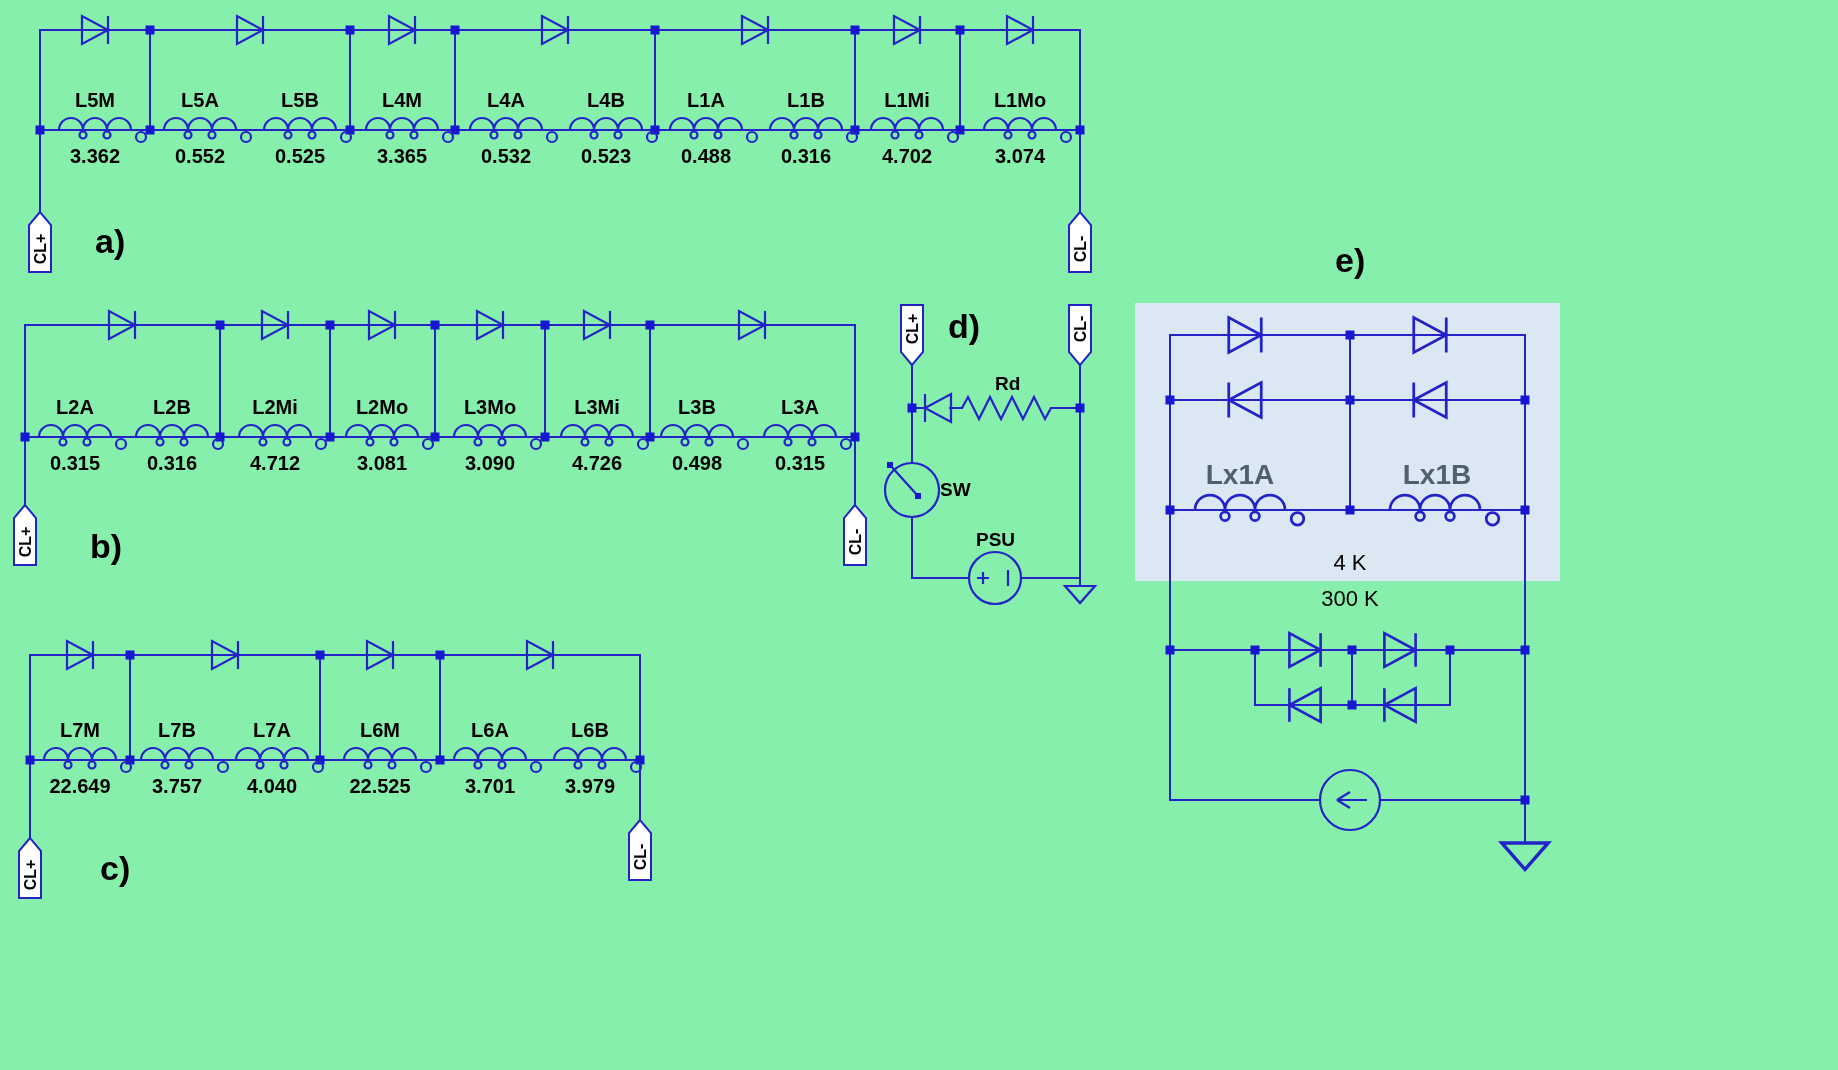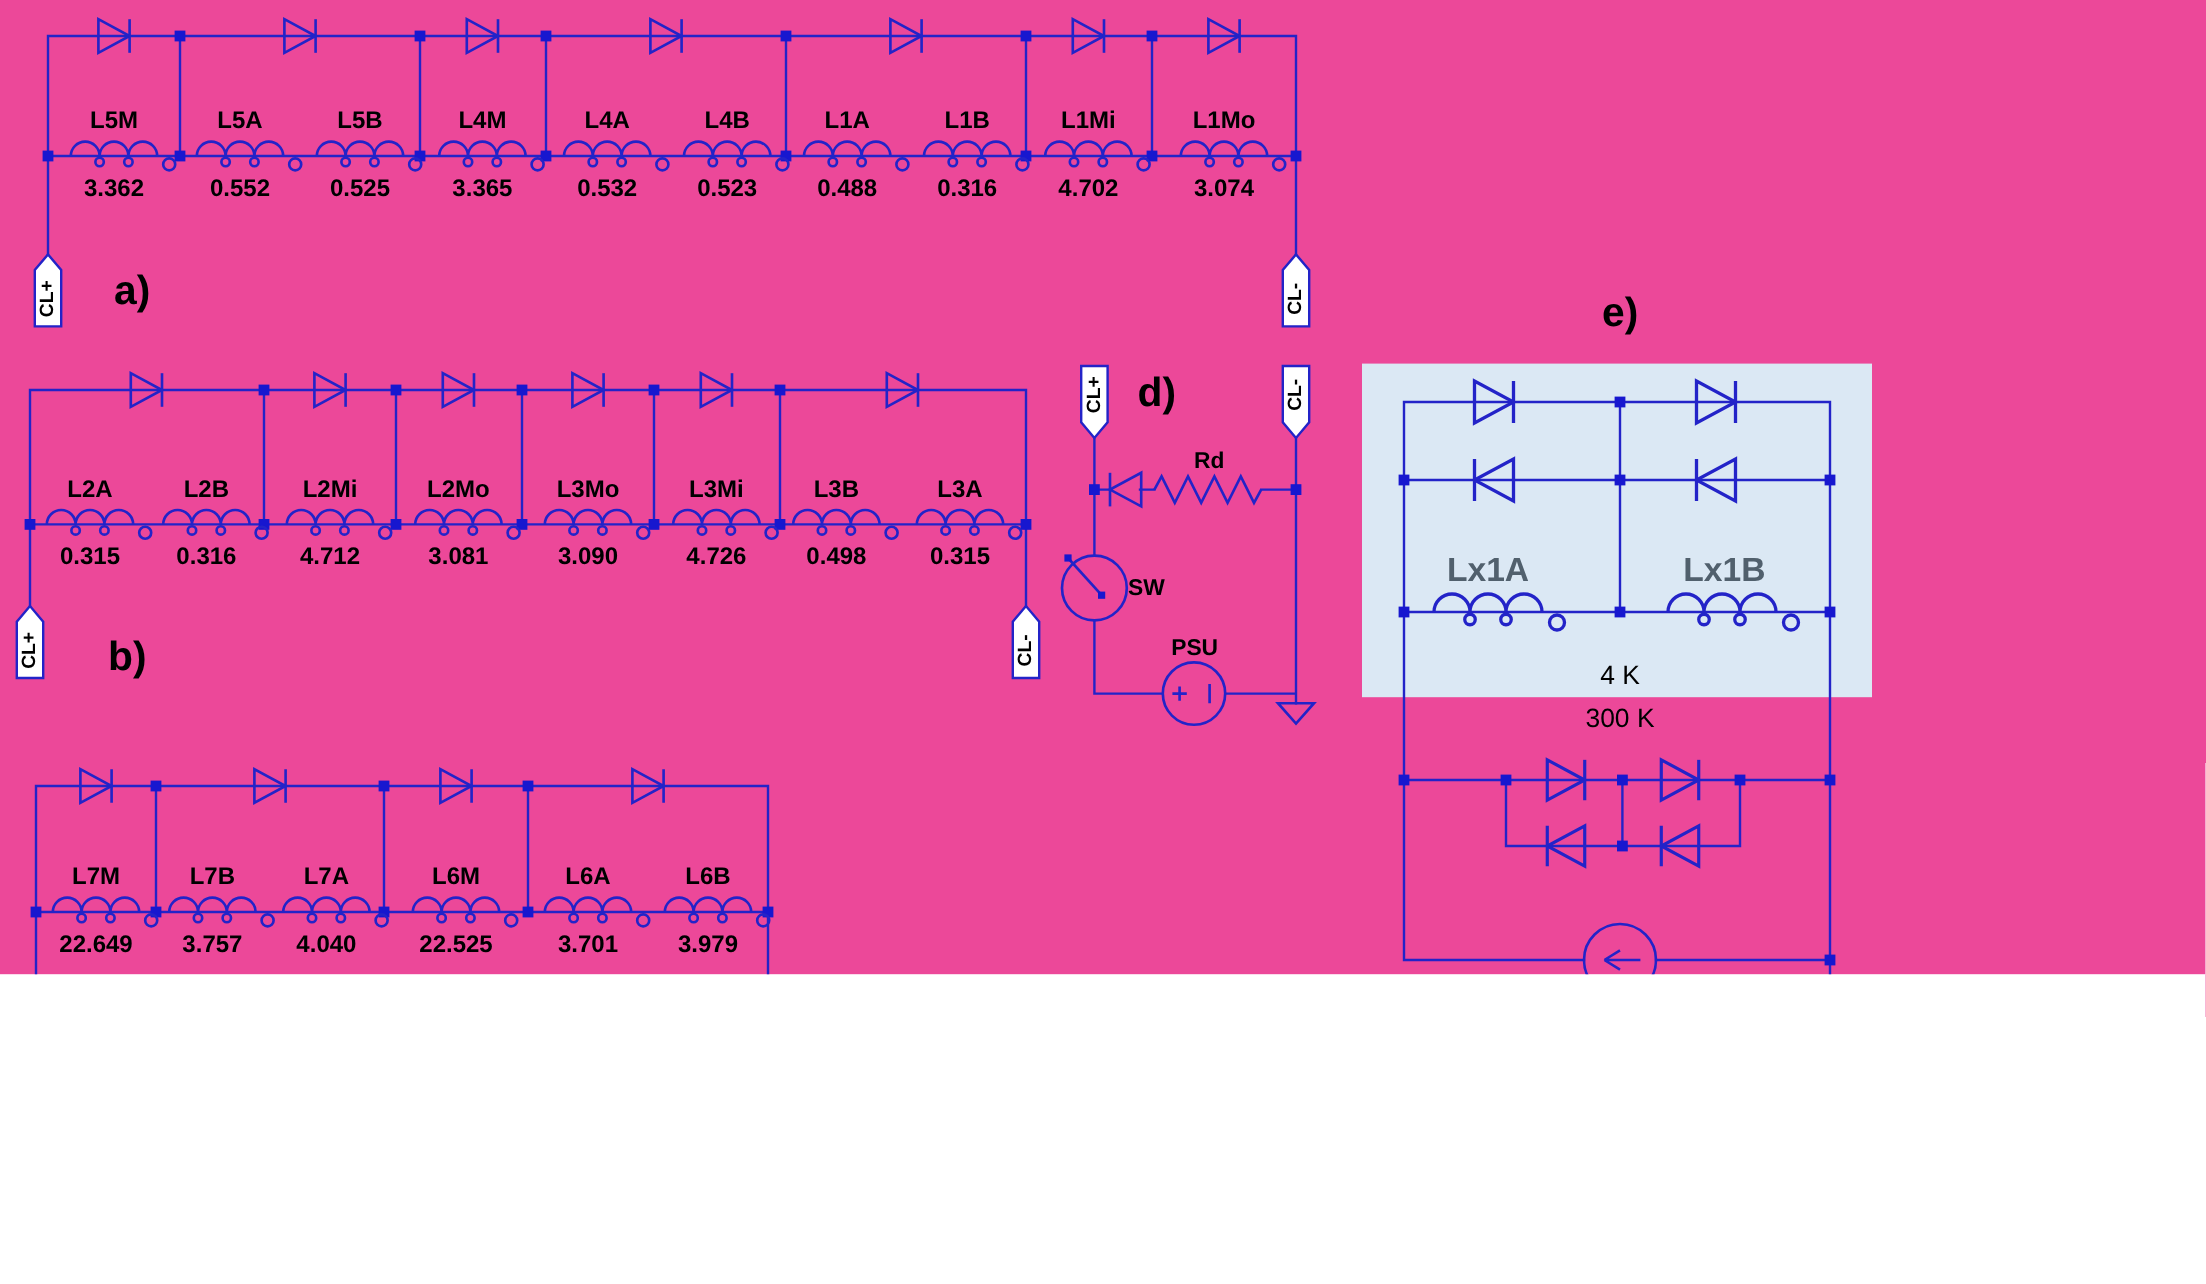--- a/index.html
+++ b/index.html
@@ -1,16 +1,16 @@
 <!DOCTYPE html>
 <html><head>
 <meta charset="utf-8">
 <style>
   html,body{margin:0;padding:0;background:#ffffff;}
-  .stage{position:relative;width:1838px;height:812px;background:#ec4899;overflow:hidden;}
+  .stage{position:relative;width:1838px;height:1070px;background:#86efac;overflow:hidden;}
   svg{display:block;}
   .w{stroke:#2323c8;stroke-width:2;fill:none;stroke-linecap:square;}
   .sym{stroke:#2323c8;stroke-width:2.2;fill:none;}
   .nd{fill:#1717cf;stroke:none;}
   .flag{fill:#ffffff;stroke:#2323c8;stroke-width:2;}
   text{font-family:"Liberation Sans",sans-serif;fill:#000000;}
   .lbl{font-size:20px;font-weight:bold;}
   .cl{font-size:16px;font-weight:bold;dominant-baseline:central;}
   .big{font-size:34px;font-weight:bold;}
   .coillbl{font-size:28px;font-weight:bold;fill:#51606d;}

